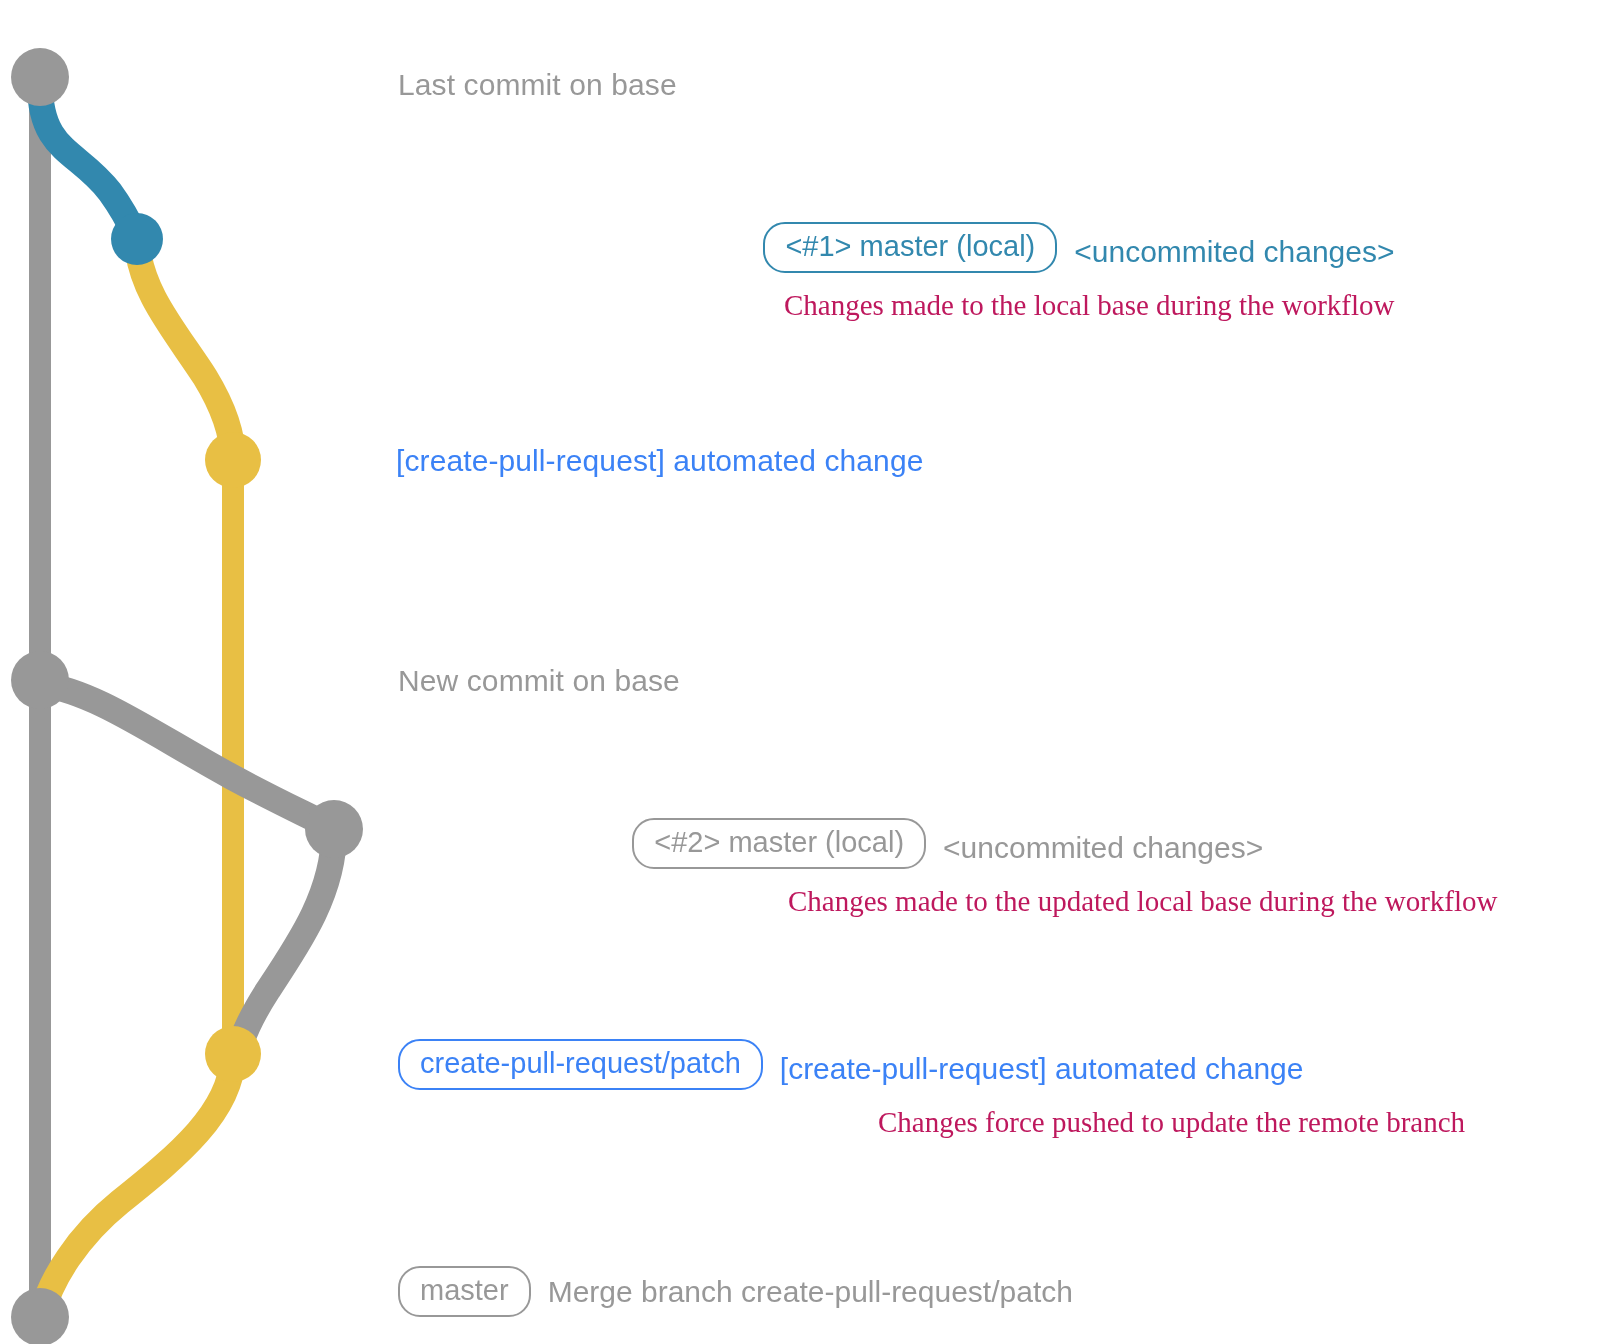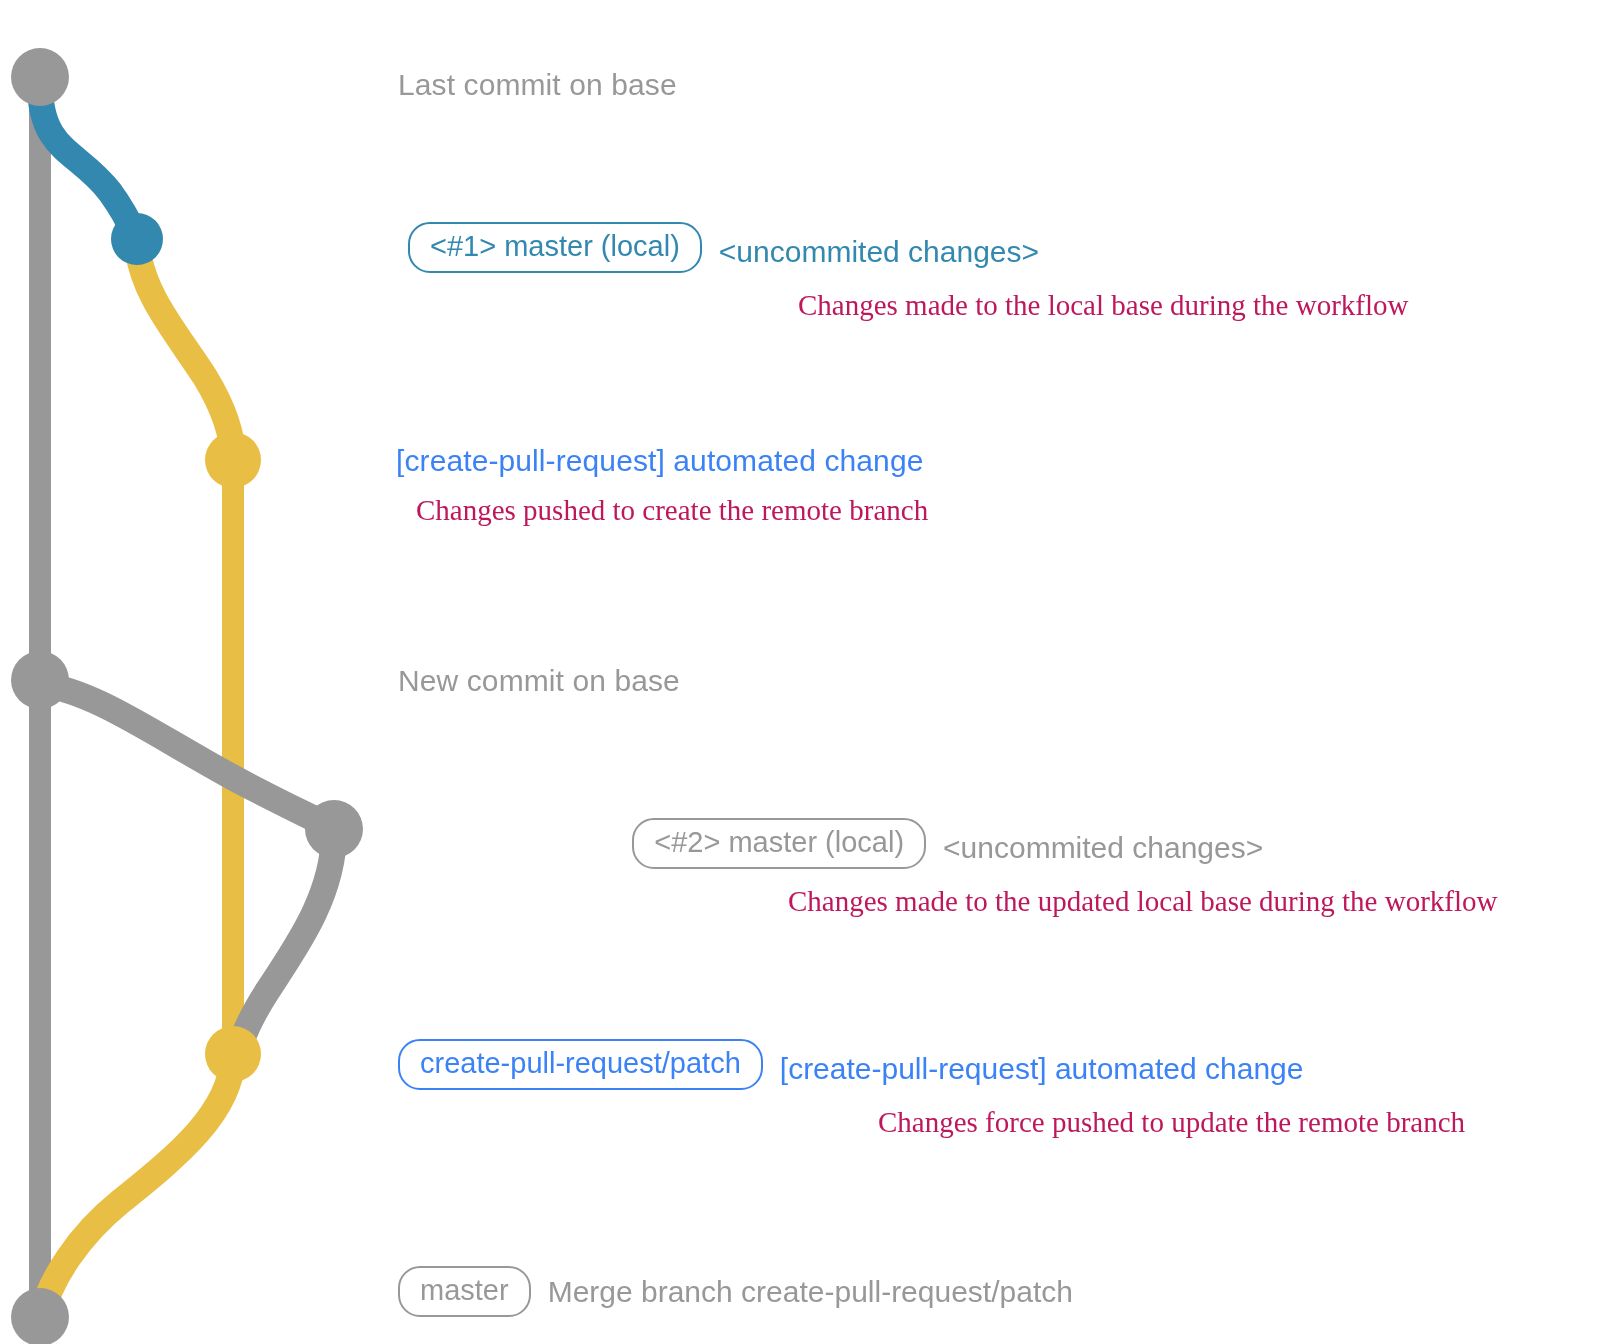--- a/index.html
+++ b/index.html
@@ -105,28 +105,27 @@
     <circle cx="40" cy="648" r="29" fill="#989898"></circle>
     <circle cx="334" cy="797" r="29" fill="#989898"></circle>
     <circle cx="233" cy="1022" r="28" fill="#e8bf44"></circle>
     <circle cx="40" cy="1285" r="29" fill="#989898"></circle>
   </svg>
 
   <div class="row" style="left:398px; top:38px;">
     <span class="headline c-grey">Last commit on base</span>
   </div>
 
-  <div class="row-stack" style="left:408px; top:190px;">
+  <div class="row-stack" style="left:394px; top:190px;text-align:right;">
     <span class="badge c-blue">&lt;#1&gt; master (local)</span><span class="badge-gap"></span><span class="subject c-blue">&lt;uncommited changes&gt;</span>
     <span class="desc" style="margin-left:390px;">Changes made to the local base during the workflow</span>
   </div>
 
   <div class="row-stack" style="left:396px; top:414px;">
     <span class="headline c-yellow">[create-pull-request] automated change</span>
-    <span class="desc" style="margin-left:20px; margin-top:20px;">Changes pushed to create the remote branch</span>
   </div>
 
   <div class="row" style="left:398px; top:634px;">
     <span class="headline c-grey">New commit on base</span>
   </div>
 
   <div class="row-stack" style="left:398px; top:786px;text-align:center;">
     <span class="badge c-grey">&lt;#2&gt; master (local)</span><span class="badge-gap"></span><span class="subject c-grey">&lt;uncommited changes&gt;</span>
     <span class="desc" style="margin-left:390px;">Changes made to the updated local base during the workflow</span>
   </div>

